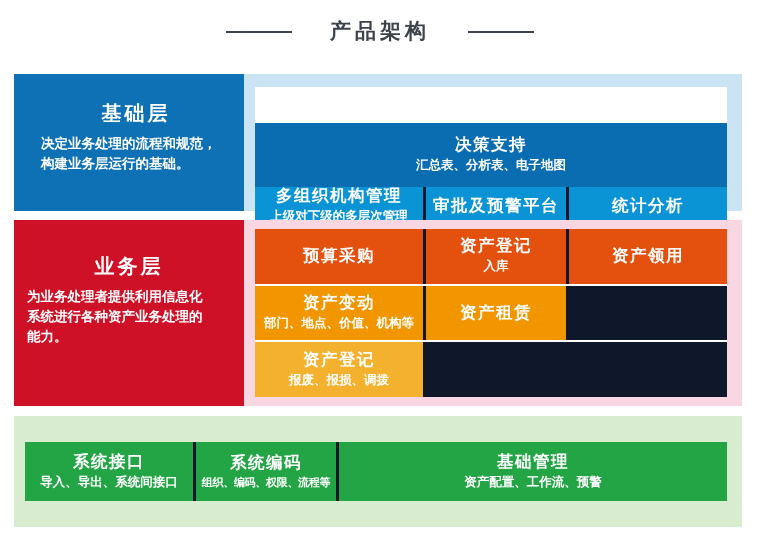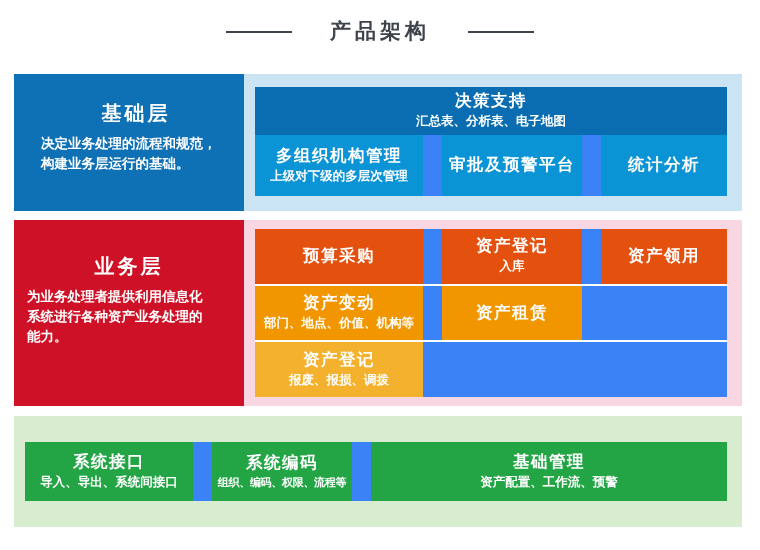--- a/index.html
+++ b/index.html
@@ -28,28 +28,28 @@
   .layer-green .panel { background:var(--green-panel,#12a24c); padding-top:7px; }
   .layer-green .panel-desc { margin-top:4px; line-height:16.5px; }
 
   .band { flex:1; display:flex; box-sizing:border-box; }
   .layer-blue  .band { background:var(--blue-band,#cbe4f4);  padding:13px 15px 15px 11px; }
   .layer-red   .band { background:var(--red-band,#f8d6e2);   padding:9px 15px 9px 11px; }
   .layer-green .band { background:var(--green-band,#d8ecd0); padding:26px 15px 26px 11px; }
 
   .rows { flex:1; display:flex; flex-direction:column; background:#ffffff; }
   .layer-red .rows { gap:2px; }
-  .grid3 { display:grid; grid-template-columns:168px 140px 1fr; gap:19px; background:#3b82f6; flex:1; }
+  .grid3 { display:grid; grid-template-columns:168px 140px 1fr; gap:3px; background:#0f172a; flex:1; }
 
   .cell { display:flex; flex-direction:column; align-items:center; justify-content:center; color:#ffffff; text-align:center; }
   .cell-title { font-size:16.5px; font-weight:bold; letter-spacing:1.5px; line-height:1.15; }
   .cell-sub { font-size:12.5px; font-weight:bold; margin-top:2px; white-space:nowrap; letter-spacing:0; }
   .cell-sub.tight { font-size:11px; letter-spacing:-0.3px; }
 
-  .featured { height:48px; flex:none; background:var(--blue-featured,#0b6db1); }
+  .featured { height:64px; flex:none; background:var(--blue-featured,#0b6db1);margin-top:36px; }
   .layer-blue .grid3 .cell { background:var(--blue-cell,#0a93d5); }
   .row-biz1 .cell { background:var(--biz-row1,#e4500e); }
   .row-biz2 .cell { background:var(--biz-row2,#f29600); }
   .row-biz3 .cell { background:var(--biz-row3,#f4b12d); }
   .layer-green .grid3 { flex:none; height:59px; }
   .layer-green .grid3 .cell { background:var(--green-cell,#23a545); }
 </style>
 </head>
 <body>
 

